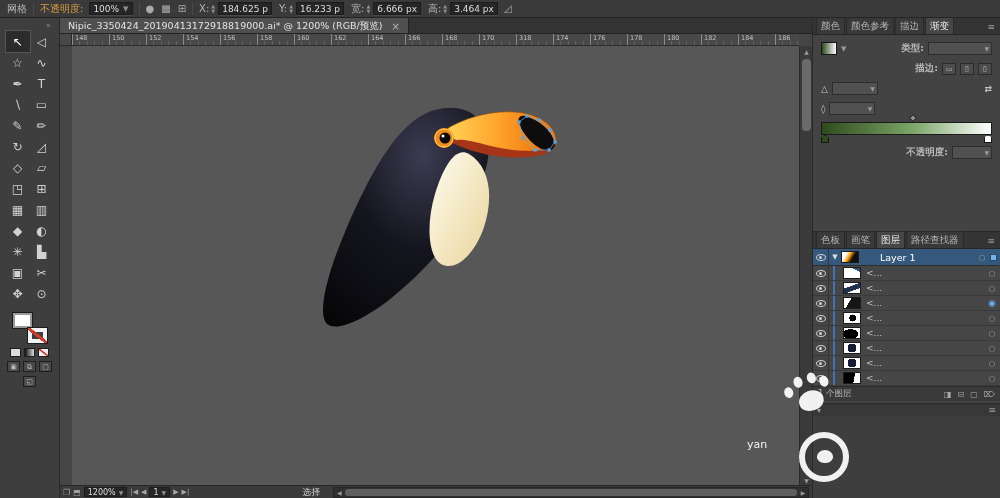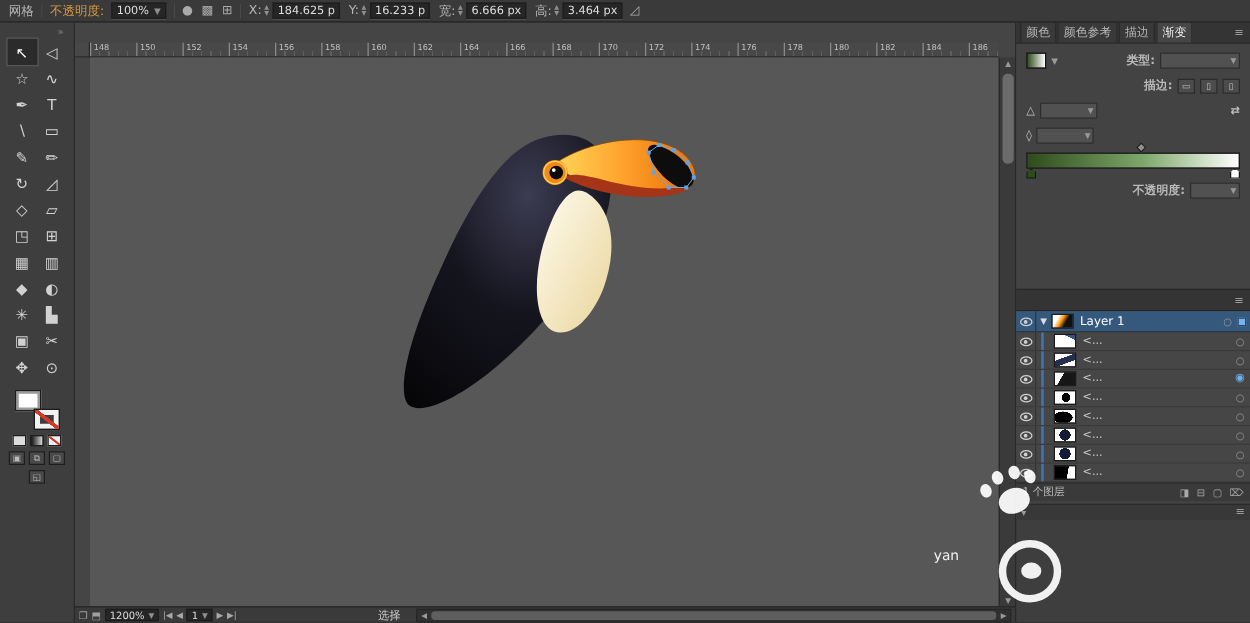--- a/index.html
+++ b/index.html
@@ -136,21 +136,21 @@
   .eye-cell{width:16px;height:100%;border-right:1px solid #353535;display:flex;
     align-items:center;justify-content:center;flex:none;}
   .eye{width:10px;height:7px;border:1px solid #cfcfcf;border-radius:50%;position:relative;}
   .eye::after{content:"";position:absolute;left:2.5px;top:1px;width:3px;height:3px;
     background:#cfcfcf;border-radius:50%;}
   .layer-parent{height:17px;display:flex;align-items:center;background:#35597d;color:#fff;
     border-bottom:1px solid #2d2d2d;font-size:9.5px;}
   .exp-tri{width:12px;text-align:center;font-size:7px;color:#ddd;flex:none;}
   .parent-thumb{width:18px;height:12px;border:1px solid #1c1c1c;flex:none;
     background:linear-gradient(120deg,#fff 25%,#f90 45%,#111 65%);}
-  .parent-name{flex:1;padding-left:5px;}
+  .parent-name{flex:1;padding-left:21px;}
   .row-target{width:16px;text-align:center;color:#9a9a9a;font-size:8px;flex:none;}
   .sel-chip{width:7px;height:7px;background:#7ab1e8;border:1px solid #244a6d;flex:none;margin-right:3px;}
   .layer-row{height:15px;display:flex;align-items:center;background:#464646;
     border-bottom:1px solid #3a3a3a;font-size:9px;color:#c8c8c8;}
   .indent{width:14px;height:100%;position:relative;flex:none;}
   .indent::before{content:"";position:absolute;left:4px;top:0;bottom:0;width:2px;background:#3f74b5;}
   .row-thumb{width:18px;height:12px;border:1px solid #1c1c1c;background:#fff;flex:none;}
   .row-label{flex:1;padding-left:5px;}
   .layer-row .row-target::before{content:"○";}
   .layer-row.targeted .row-target::before{content:"◉";color:#6ab0f3;font-size:9px;}
@@ -341,36 +341,42 @@
       <div class="mode">▣</div>
       <div class="mode">⧉</div>
       <div class="mode">▢</div>
     </div>
     <div class="mode-row">
       <div class="mode">◱</div>
     </div>
   </div>
 
   <div class="canvas-area">
+    <div class="doc-tabbar">
+      <div class="doc-tab">
+        <span>Nipic_3350424_20190413172918819000.ai* @ 1200% (RGB/预览)</span>
+        <span class="doc-close">×</span>
+      </div>
+    </div>
     <div class="ruler-corner"></div>
     <div class="ruler-top">
 
     <span>148</span>
         <span>150</span>
         <span>152</span>
         <span>154</span>
         <span>156</span>
         <span>158</span>
         <span>160</span>
         <span>162</span>
         <span>164</span>
         <span>166</span>
         <span>168</span>
         <span>170</span>
-        <span>172</span>
+        <span>318</span>
         <span>174</span>
         <span>176</span>
         <span>178</span>
         <span>180</span>
         <span>182</span>
         <span>184</span>
         <span>186</span>
       </div>
 
     <div class="viewport">
@@ -503,20 +509,27 @@
           <span>不透明度:</span>
           <span class="g-field w40">
               <span></span>
               <span class="caret">▼</span>
             </span>
         </span>
       </div>
     </div>
 
     <div class="ptabs">
+      <span style="display:flex;gap:1px;align-items:flex-end;">
+
+      <span class="ptab">色板</span>
+          <span class="ptab">画笔</span>
+          <span class="ptab active">图层</span>
+          <span class="ptab">路径查找器</span>
+        </span>
       <span class="pmenu">≡</span>
     </div>
     <div class="layers-body">
       <div class="layer-parent">
         <span class="eye-cell">
             <span class="eye"></span>
           </span>
         <span class="exp-tri">▼</span>
         <span class="parent-thumb"></span>
         <span class="parent-name">Layer 1</span>

